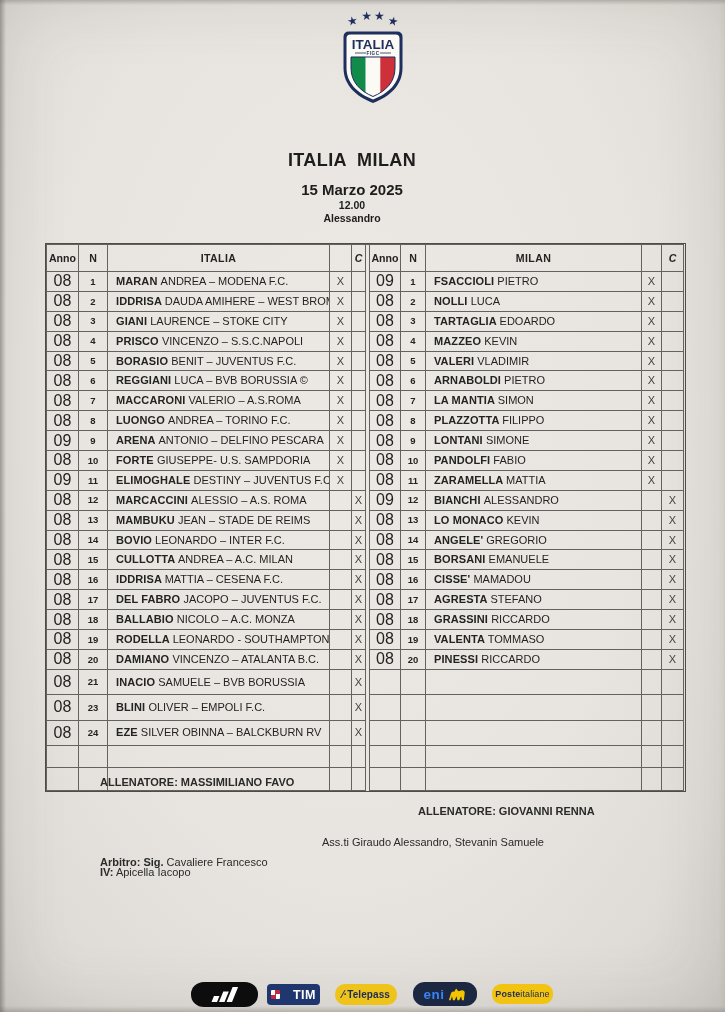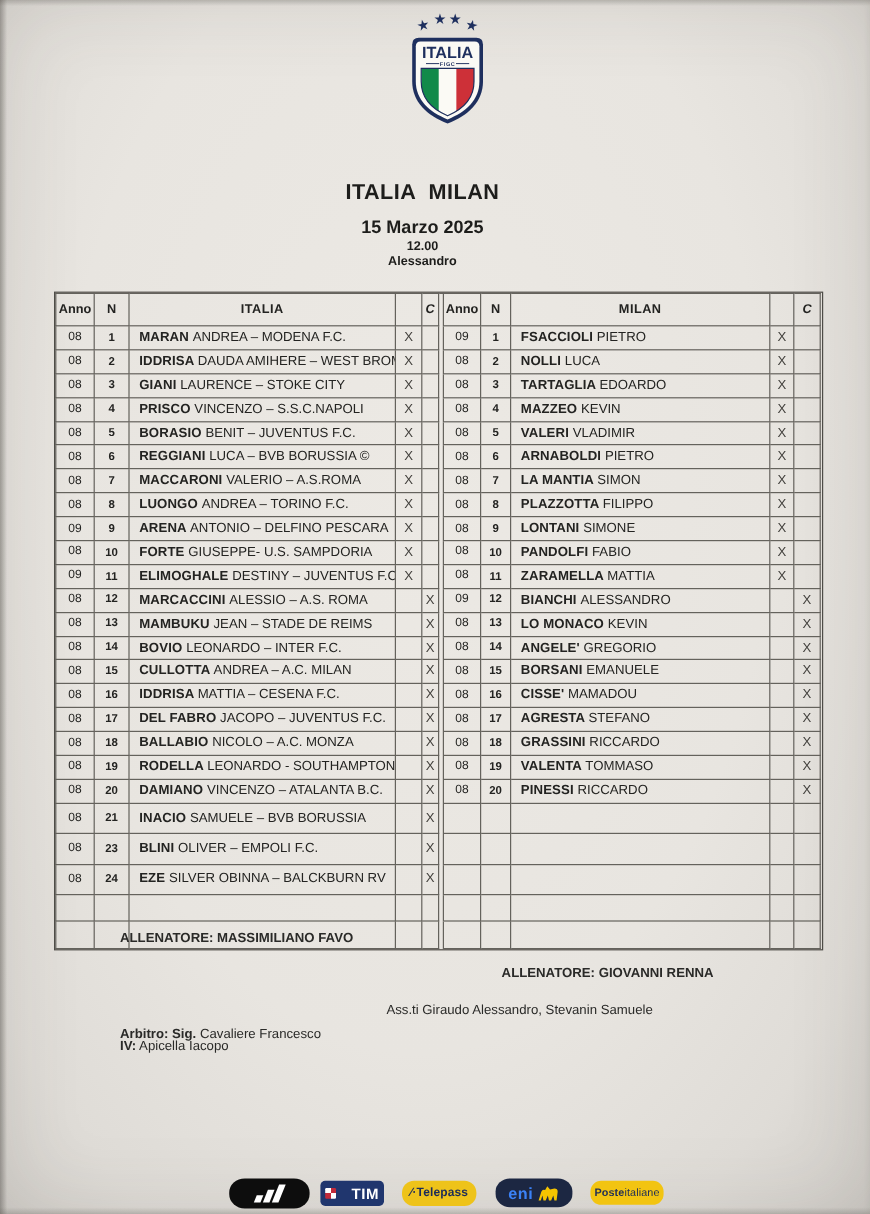--- a/index.html
+++ b/index.html
@@ -40,21 +40,21 @@
   .table-frame{position:absolute;left:45px;top:243px;width:639px;border:1.6px solid #4e4c47;background:transparent;}
   table.roster{border-collapse:collapse;table-layout:fixed;width:637px;}
   .roster th,.roster td{border:1px solid #64625c;padding:0;overflow:hidden;white-space:nowrap;
     font-size:10.6px;color:#232321;line-height:1;}
   .roster th{height:26px;}
   .th-team{font-size:13px;font-weight:700;letter-spacing:.4px;text-align:center;}
   .th-anno{font-size:9px;font-weight:700;text-align:center;}
   .th-n{font-size:9px;font-weight:700;text-align:center;}
   .th-c{font-size:10px;font-style:italic;font-weight:600;text-align:center;}
   td.ct{text-align:center;}
-  td.anno{font-size:10px;}
+  td.anno{font-size:16px;}
   td.num{font-size:9.5px;font-weight:700;}
   td.nm{padding-left:8px;font-size:11px;}
   td.nm b{font-weight:700;letter-spacing:.1px;}
   td.xm{font-size:11px;color:#44423e;}
   td.sp{border-top-style:hidden;border-bottom-style:hidden;}
   tr.r-std{height:19.9px;}
   tr.r-tall{height:25.4px;}
   tr.r-empty{height:22.5px;}
 
   

